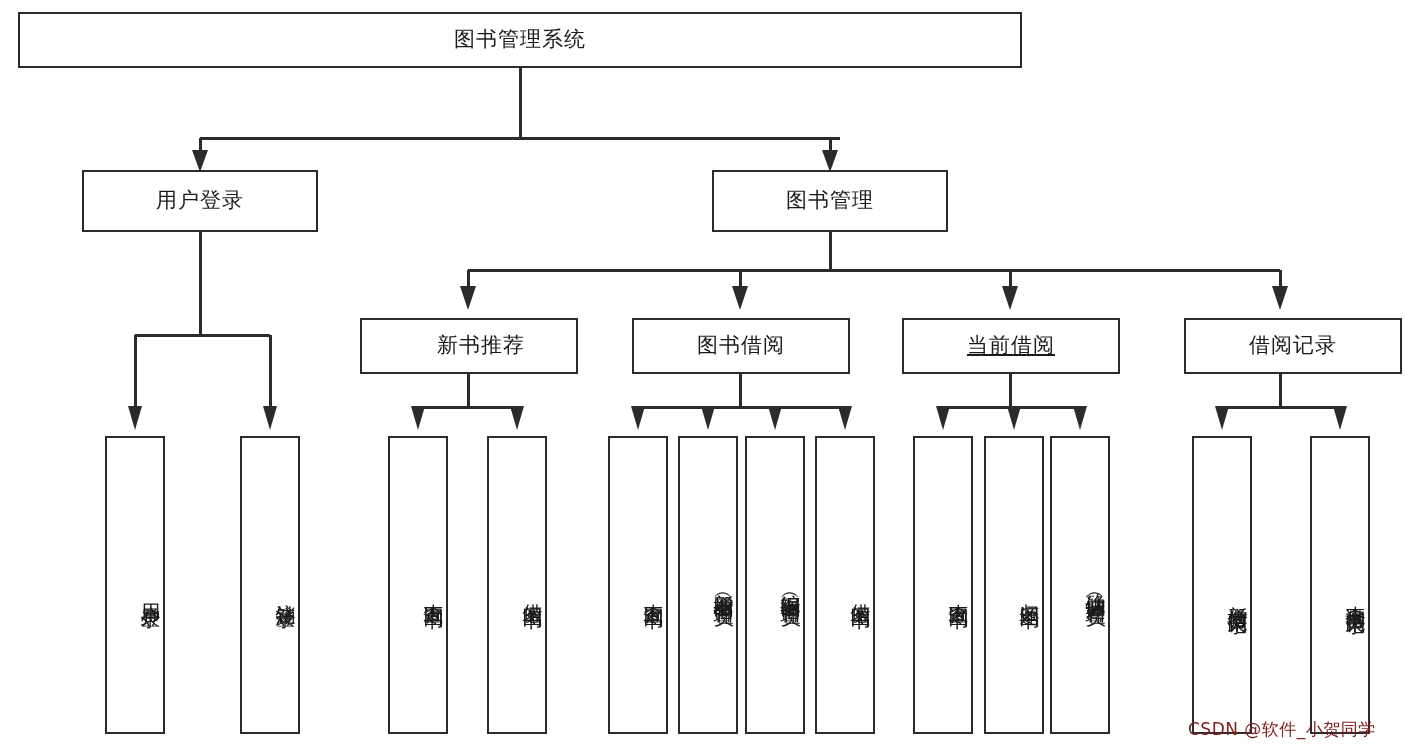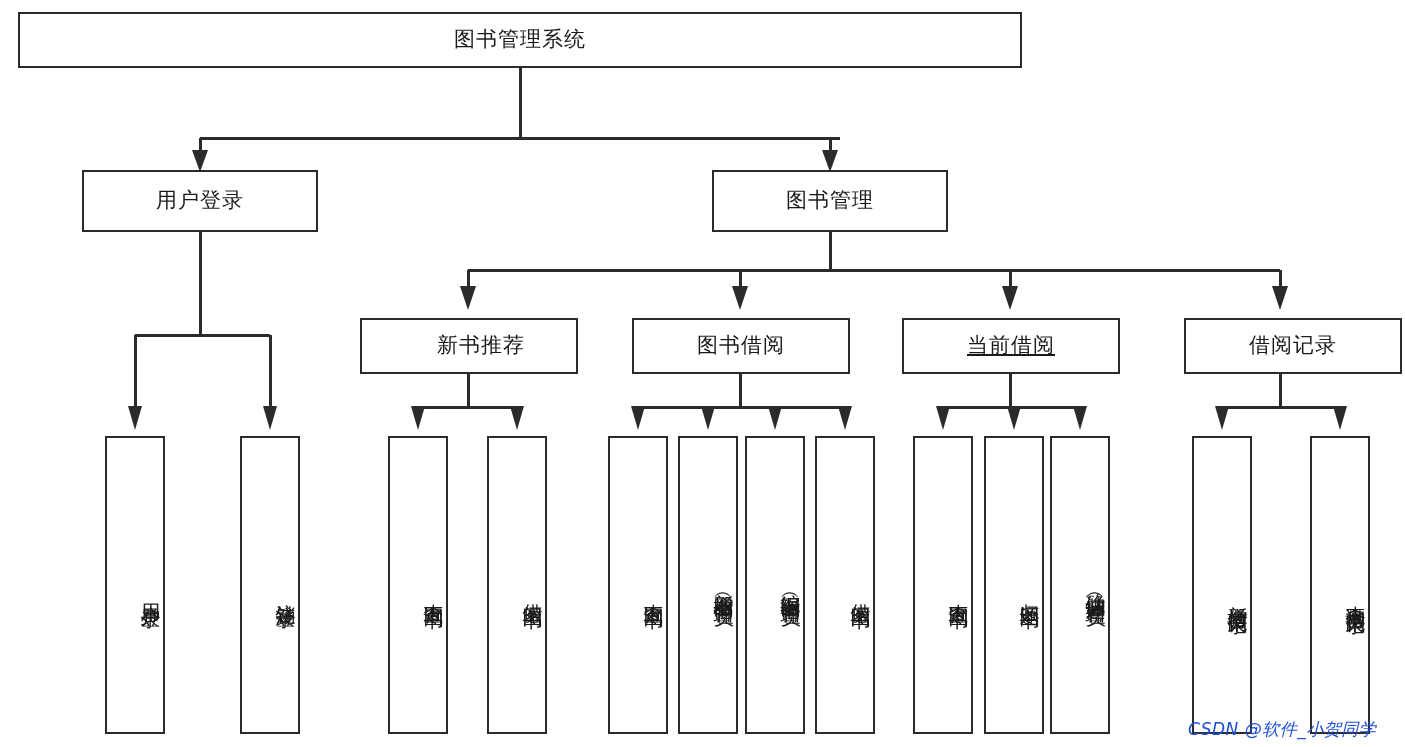--- a/index.html
+++ b/index.html
@@ -59,24 +59,23 @@
   .node-v .vlabel {
     writing-mode: vertical-rl;
     text-orientation: upright;
     display: block;
   }
   #watermark {
     position: absolute;
     left: 1188px;
     top: 718px;
     font-size: 17px;
-    color: #1d4ed8;
+    color: #7f1d1d;
     white-space: nowrap;
     letter-spacing: 0.5px;
-    font-style: italic;
   }
 </style>
 </head>
 <body>
 
 <div id="diagram-root">
 
   <svg id="edge-layer" viewBox="0 0 1405 747" width="1405" height="747" xmlns="http://www.w3.org/2000/svg">
     <defs>
       <marker id="arrow" viewBox="0 0 10 12" refX="5" refY="11" markerWidth="9" markerHeight="11" orient="auto-start-reverse">

